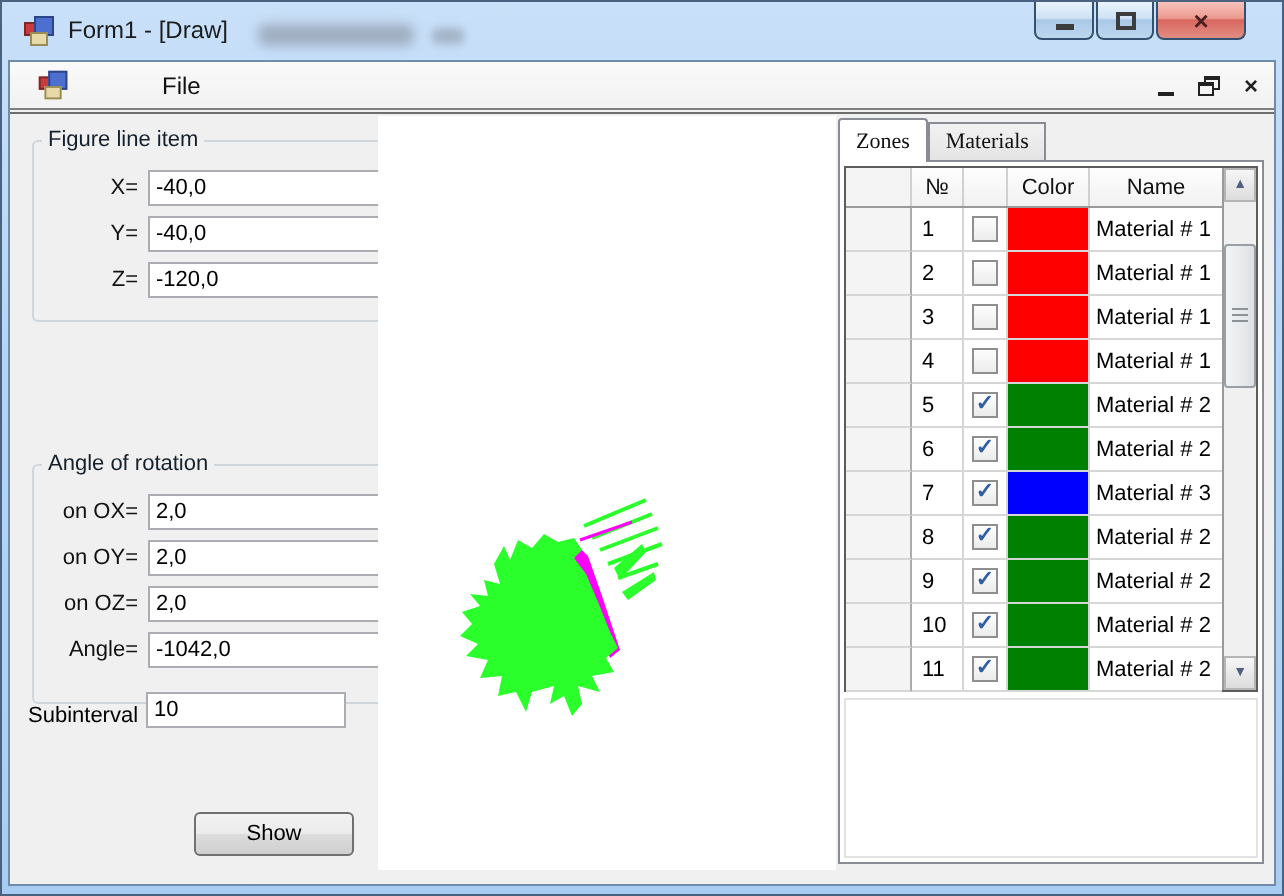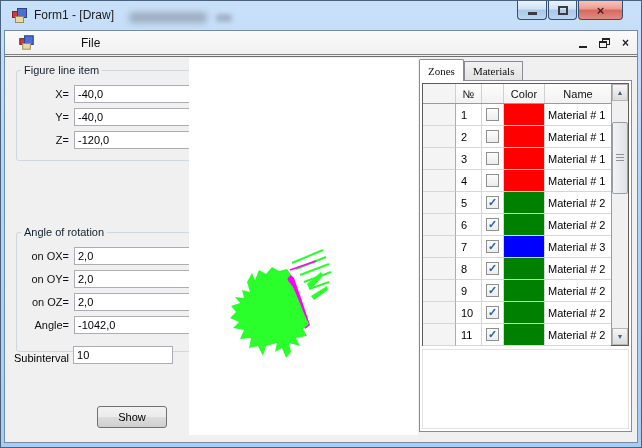--- a/index.html
+++ b/index.html
@@ -57,21 +57,21 @@
   .g-figure { top:7px; height:97px; }
   .g-angle { top:136px; height:126px;margin-top:33px; }
   .frow { display:flex; align-items:center; margin:5px 6px 5px 2px; }
   .frow label { width:50px; text-align:right; font-size:11px; color:#111; margin-right:5px; white-space:nowrap; }
   .frow input, .sub-row input {
       flex:1; height:18px; border:1px solid #abadb3; font-family:"Liberation Sans",sans-serif;
       font-size:11px; padding:0 3px; color:#000; background:#fff; outline:none; }
   .sub-row { position:absolute; left:9px; top:289px; width:165px; display:flex; align-items:flex-end; }
   .sub-row label { font-size:11px; margin-right:4px; white-space:nowrap; }
   .sub-row input { width:100px; flex:none; }
-  .show-btn { position:absolute; left:92px; top:349px; width:70px; height:22px;
+  .show-btn { position:absolute; left:92px; top:349px; width:80px; height:22px;
       border:1px solid #707070; border-radius:3px; font-family:"Liberation Sans",sans-serif;
       font-size:11px; color:#000;
       background:linear-gradient(180deg,#f2f2f2 0%,#ebebeb 50%,#dddddd 50%,#cfcfcf 100%);text-align:center; }
 
   .canvas { position:absolute; left:184px; top:1px; width:229px; height:377px; background:#ffffff; }
   .canvas svg { display:block; }
 
   
   .right-panel { position:absolute; left:414px; top:0; width:214px; height:378px; }
   .tabstrip { position:absolute; left:0; top:2px; height:21px; display:flex; z-index:2; }

